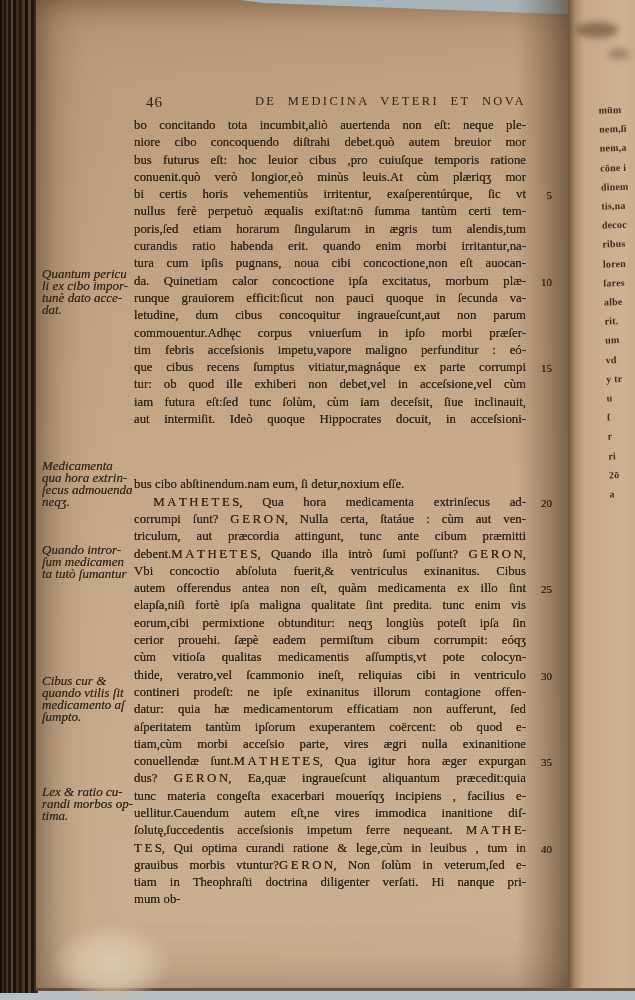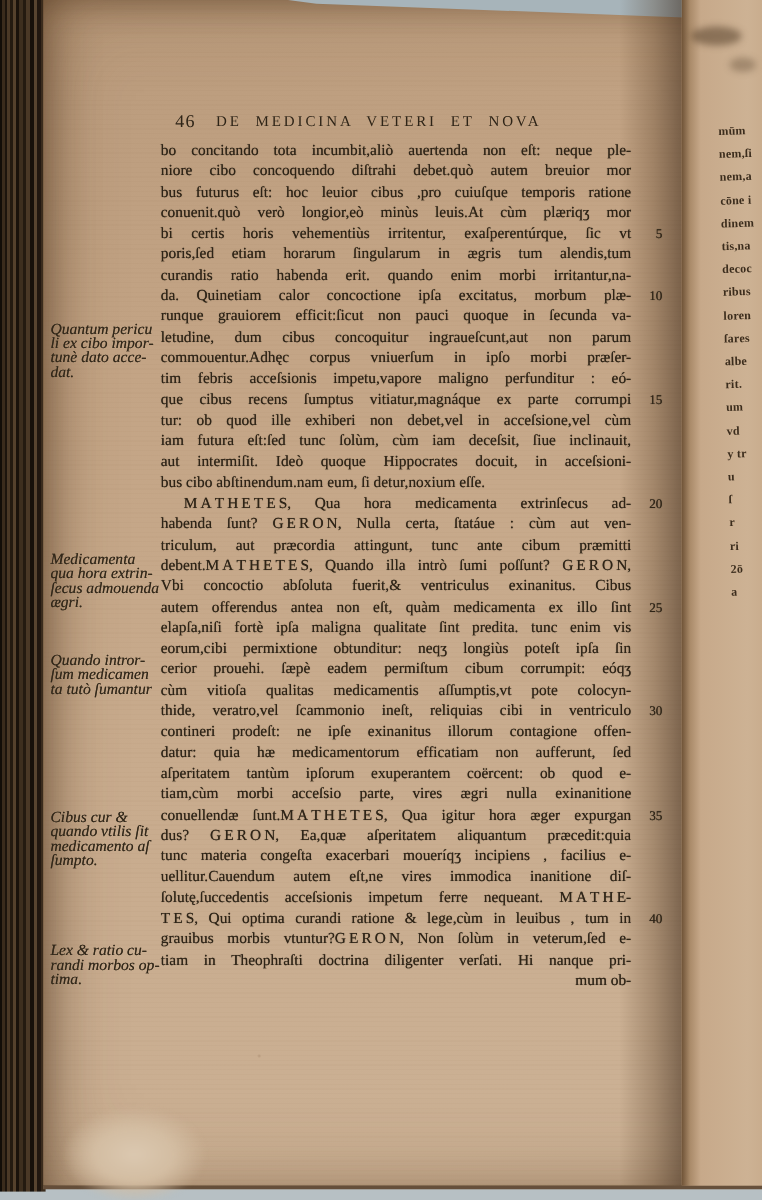--- a/index.html
+++ b/index.html
@@ -73,37 +73,37 @@
     position:absolute;left:52px;top:922px;width:120px;height:80px;
     background:radial-gradient(closest-side,#dbc8b0 0%,#d3bda2 55%,rgba(211,189,162,0) 100%);
     filter:blur(2px);
   }
 
   
   .content{position:absolute;left:0;top:16px;width:505px;height:1000px;color:#2e2417;padding-left:40px;}
   .header-row{position:absolute;left:134px;top:78px;width:392px;height:18px;}
   .folio{position:absolute;left:12px;top:0;font-size:15px;letter-spacing:1px;}
   .running-title{
-    text-align:left;padding-left:46px;font-size:12.5px;
+    text-align:right;padding-left:46px;font-size:12.5px;
     letter-spacing:2.4px;word-spacing:6px;white-space:nowrap;
   }
   .text-block{position:absolute;left:134px;top:101px;width:392px;}
   .tline{
     position:relative;height:17.3px;overflow:visible;
     font-size:12.8px;line-height:17.3px;white-space:normal;
     text-align:justify;text-align-last:justify;
     text-shadow:0 0 .6px rgba(46,36,23,.85);
   }
-  .tline.nojust{text-align-last:left;}
+  .tline.nojust{text-align-last:left;margin-top:48px;}
   .lnum{
     position:absolute;right:-26px;top:1px;font-size:11px;
     letter-spacing:0;text-align:left;font-style:normal;
   }
   .catchword{
-    height:17.3px;font-size:12.8px;line-height:17.3px;text-align:right;
+    height:17.3px;font-size:12.8px;line-height:17.3px;
     text-shadow:0 0 .6px rgba(46,36,23,.85);
   }
   .margin-notes{position:absolute;left:42px;top:0;width:92px;}
   .mnote{
     position:absolute;left:0;width:92px;
     font-style:italic;font-size:13px;line-height:11.9px;
     color:#32281a;text-shadow:0 0 .5px rgba(50,40,26,.8);
   }
 </style>
 </head>
@@ -155,21 +155,21 @@
         <div class="mnote" style="top: 252px;">
           <div>Quantum pericu</div>
           <div>li ex cibo impor-</div>
           <div>tunè dato acce-</div>
           <div>dat.</div>
         </div>
         <div class="mnote" style="top: 444px;">
           <div>Medicamenta</div>
           <div>qua hora extrin-</div>
           <div>ſecus admouenda</div>
-          <div>ægri.</div>
+          <div>neqʒ.</div>
         </div>
         <div class="mnote" style="top: 492px; margin-top: 36px;">
           <div>Quando intror-</div>
           <div>ſum medicamen</div>
           <div>ta tutò ſumantur</div>
         </div>
         <div class="mnote" style="top: 659px;">
           <div>Cibus cur &amp;</div>
           <div>quando vtilis ſit</div>
           <div>medicamento aſ</div>
@@ -182,49 +182,51 @@
         </div>
       </div>
 
     <div class="text-block">
 
     <div class="tline">bo concitando tota incumbit,aliò auertenda non eſt: neque ple-</div>
         <div class="tline">niore cibo concoquendo diſtrahi debet.quò autem breuior mor</div>
         <div class="tline">bus futurus eſt: hoc leuior cibus ,pro cuiuſque temporis ratione</div>
         <div class="tline">conuenit.quò verò longior,eò minùs leuis.At cùm plæriqʒ mor</div>
         <div class="tline">bi certis horis vehementiùs irritentur, exaſperentúrque, ſic vt<span class="lnum">5</span></div>
+        <div class="tline">nullus ferè perpetuò æqualis exiſtat:nō ſumma tantùm certi tem-</div>
         <div class="tline">poris,ſed etiam horarum ſingularum in ægris tum alendis,tum</div>
         <div class="tline">curandis ratio habenda erit.  quando enim morbi irritantur,na-</div>
+        <div class="tline">tura cum ipſis pugnans, noua cibi concoctione,non eſt auocan-</div>
         <div class="tline">da.  Quinetiam calor concoctione ipſa excitatus, morbum plæ-<span class="lnum">10</span></div>
         <div class="tline">runque grauiorem efficit:ſicut non pauci quoque in ſecunda va-</div>
         <div class="tline">letudine, dum cibus concoquitur ingraueſcunt,aut non parum</div>
         <div class="tline">commouentur.Adhęc corpus vniuerſum in ipſo morbi præſer-</div>
         <div class="tline">tim febris acceſsionis impetu,vapore maligno perfunditur : eó-</div>
         <div class="tline">que cibus recens ſumptus vitiatur,magnáque ex parte corrumpi<span class="lnum">15</span></div>
         <div class="tline">tur: ob quod ille exhiberi non debet,vel in acceſsione,vel cùm</div>
         <div class="tline">iam futura eſt:ſed tunc ſolùm, cùm iam deceſsit, ſiue inclinauit,</div>
         <div class="tline">aut intermiſit. Ideò quoque Hippocrates docuit, in acceſsioni-</div>
         <div class="tline nojust">bus cibo abſtinendum.nam eum, ſi detur,noxium eſſe.</div>
         <div class="tline">  M A T H E T E S, Qua hora medicamenta extrinſecus ad-<span class="lnum">20</span></div>
-        <div class="tline">habenda ſunt? G E R O N, Nulla certa, ſtatáue : cùm aut ven-</div>
+        <div class="tline">corrumpi ſunt? G E R O N, Nulla certa, ſtatáue : cùm aut ven-</div>
         <div class="tline">triculum, aut præcordia attingunt, tunc ante cibum præmitti</div>
         <div class="tline">debent.M A T H E T E S, Quando illa intrò ſumi poſſunt? G E R O N,</div>
         <div class="tline">Vbi concoctio abſoluta fuerit,&amp; ventriculus exinanitus. Cibus</div>
         <div class="tline">autem offerendus antea non eſt, quàm medicamenta ex illo ſint<span class="lnum">25</span></div>
         <div class="tline">elapſa,niſi fortè ipſa maligna qualitate ſint predita. tunc enim vis</div>
         <div class="tline">eorum,cibi permixtione obtunditur: neqʒ longiùs poteſt ipſa ſin</div>
         <div class="tline">cerior prouehi. ſæpè eadem permiſtum cibum corrumpit: eóqʒ</div>
         <div class="tline">cùm vitioſa qualitas medicamentis aſſumptis,vt pote colocyn-</div>
         <div class="tline">thide, veratro,vel ſcammonio ineſt, reliquias cibi in ventriculo<span class="lnum">30</span></div>
         <div class="tline">contineri prodeſt: ne ipſe exinanitus illorum contagione offen-</div>
         <div class="tline">datur:  quia hæ medicamentorum efficatiam non aufferunt, ſed</div>
         <div class="tline">aſperitatem tantùm ipſorum exuperantem coërcent: ob quod e-</div>
         <div class="tline">tiam,cùm morbi acceſsio parte, vires ægri nulla exinanitione</div>
         <div class="tline">conuellendæ ſunt.M A T H E T E S, Qua igitur hora æger expurgan<span class="lnum">35</span></div>
-        <div class="tline">dus?  G E R O N, Ea,quæ aſperitatem aliquantum præcedit:quia</div>
+        <div class="tline">dus?  G E R O N, Ea,quæ ingraueſcunt aliquantum præcedit:quia</div>
         <div class="tline">tunc materia congeſta exacerbari moueríqʒ incipiens , facilius e-</div>
         <div class="tline">uellitur.Cauendum autem eſt,ne vires immodica inanitione diſ-</div>
         <div class="tline">ſolutę,ſuccedentis acceſsionis impetum ferre nequeant. M A T H E-</div>
         <div class="tline">T E S, Qui optima curandi ratione &amp; lege,cùm in leuibus , tum in<span class="lnum">40</span></div>
         <div class="tline">grauibus morbis vtuntur?G E R O N, Non ſolùm in veterum,ſed e-</div>
         <div class="tline">tiam in Theophraſti doctrina diligenter verſati.  Hi nanque pri-</div>
         <div class="catchword">mum ob-</div>
       </div>
   </div>
 </div>

